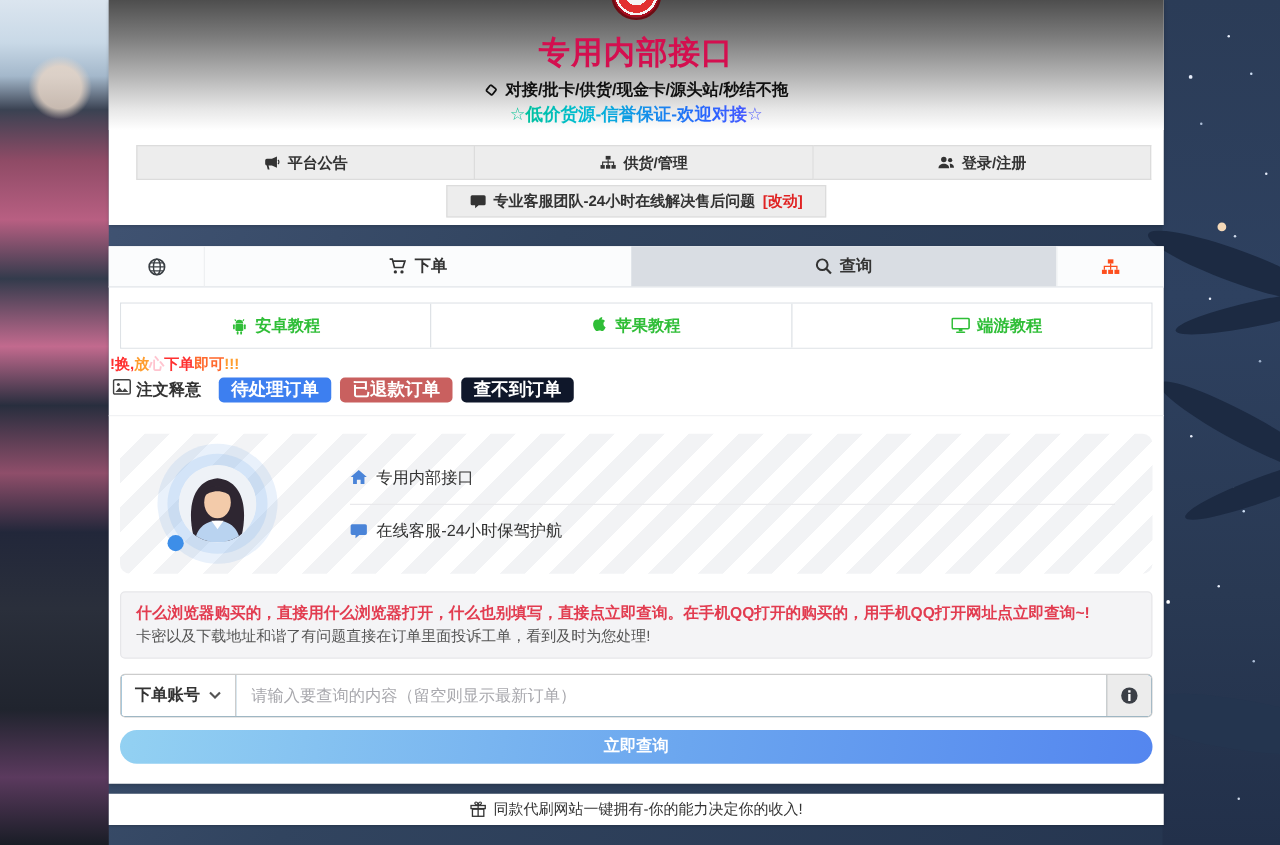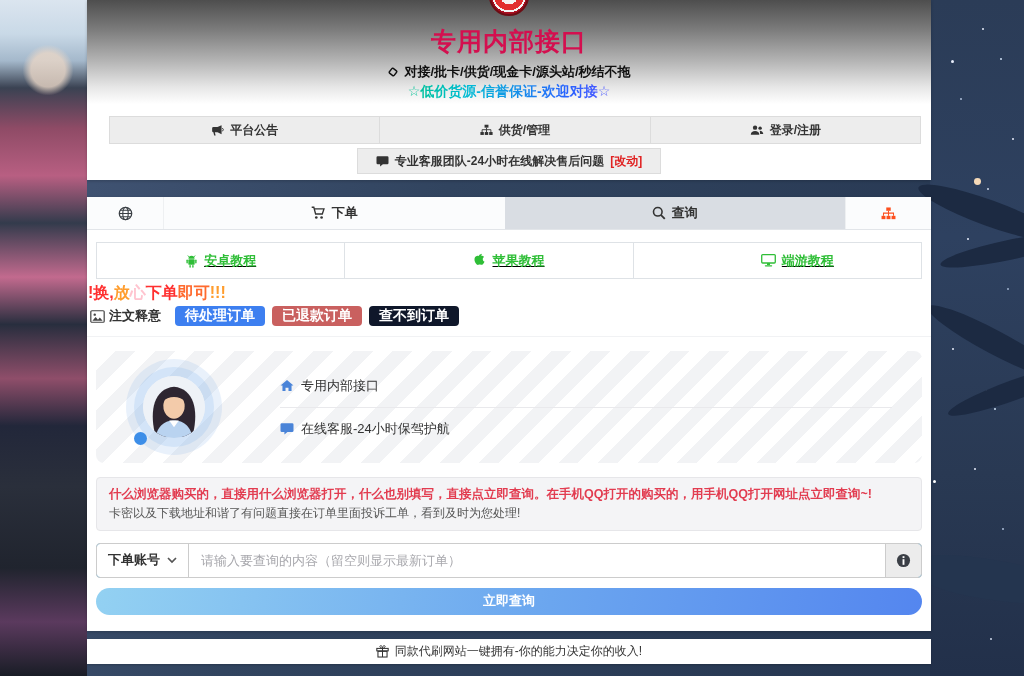--- a/index.html
+++ b/index.html
@@ -52,27 +52,27 @@
   .service-tag { color:#e02222; }
 
   
   .main-card { margin-top:17px; background:#fff; box-shadow:0 1px 3px rgba(0,0,0,.2); }
   .tab-bar { display:flex; height:33px; background:#fbfcfd; border-bottom:1px solid #e2e5e9; }
   .tab-icon-cell { width:77px; display:flex; align-items:center; justify-content:center; border-right:1px solid #eef0f2; cursor:pointer; }
   .tab-icon-cell.right { width:86px; border-right:none; border-left:1px solid #eef0f2; }
   .tab { flex:1; display:flex; align-items:center; justify-content:center; gap:6px; font-size:13px; font-weight:700; color:#333; cursor:pointer; }
   .tab.active { background:#d9dde3; }
   .card-body { padding:12px 9px 16px; }
-  .tutorial-row { display:flex; border:1px solid #dee2e6;text-decoration:underline; }
+  .tutorial-row { display:flex; border:1px solid #dee2e6; }
   .tutorial-btn { flex:1; height:35px; display:flex; align-items:center; justify-content:center; gap:6px; background:#fff;
     font-size:13px; font-weight:700; color:#2fbe37; cursor:pointer; }
   .tutorial-btn + .tutorial-btn { border-left:1px solid #dee2e6;padding-left:40px; }
-  .marquee { margin:4px 0 2px -8px; font-size:16px; font-weight:700; white-space:nowrap; }
+  .marquee { margin:4px 0 2px -8px; font-size:12px; font-weight:700; white-space:nowrap; }
   .note-row { display:flex; align-items:center; gap:6px; margin-left:-6px; margin-top:2px; }
-  .note-label { font-size:13px; font-weight:700; color:#333; display:flex; align-items:center; gap:4px; }
+  .note-label { font-size:13px; font-weight:700; color:#333; display:flex; gap:4px; }
   .badge { height:20px; padding:0 10px; border-radius:4px; color:#fff; font-size:14px; font-weight:700; display:flex; align-items:center; cursor:default; }
   .badge + .badge { margin-left:2px; }
   .badges { display:flex; gap:5px; margin-left:8px; }
   .soft-divider { height:1px; background:#f1f2f4; margin:10px -9px 0; }
 
   .profile-card { margin-top:14px; height:112px; border-radius:8px; display:flex; align-items:center;
     background:repeating-linear-gradient(135deg,#fff 0 14px,#f2f3f5 14px 28px); }
   .avatar-wrap { position:relative; width:96px; height:96px; margin-left:30px; flex:none; }
   .avatar-ring-outer { position:absolute; inset:0; border-radius:50%; background:rgba(120,170,230,.16); }
   .avatar-ring-inner { position:absolute; inset:8px; border-radius:50%; background:rgba(130,180,235,.22); }

